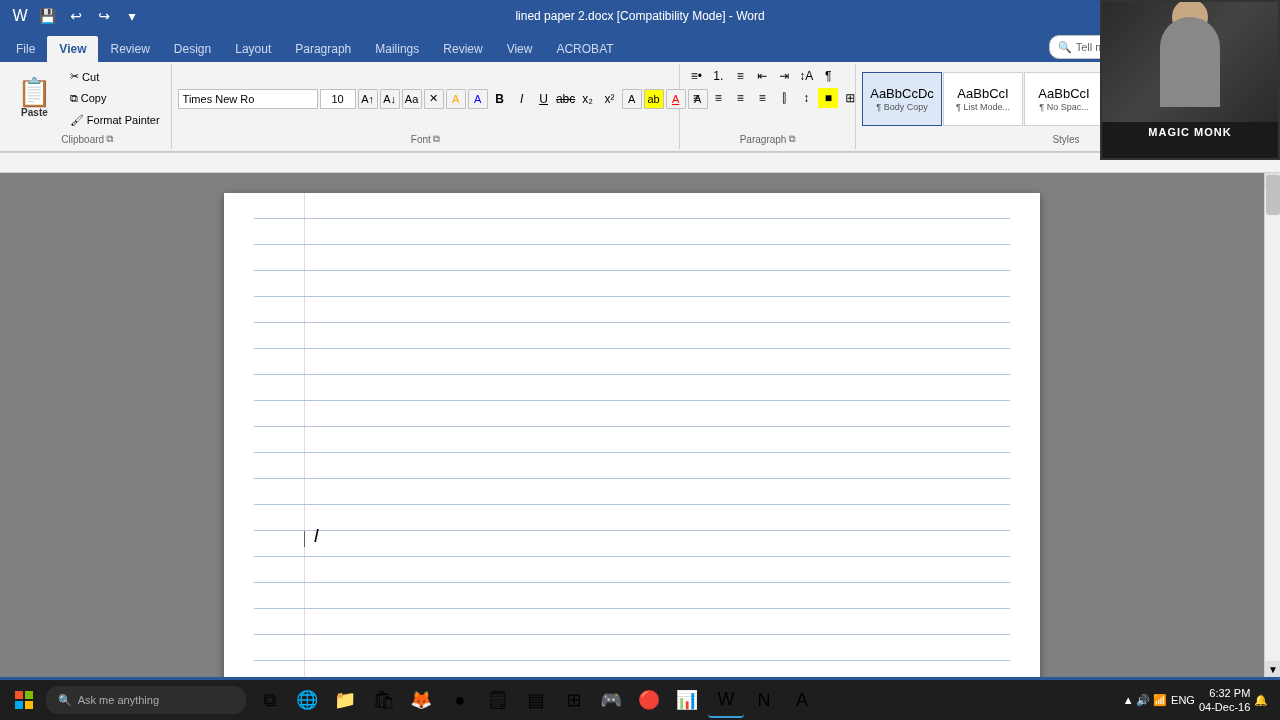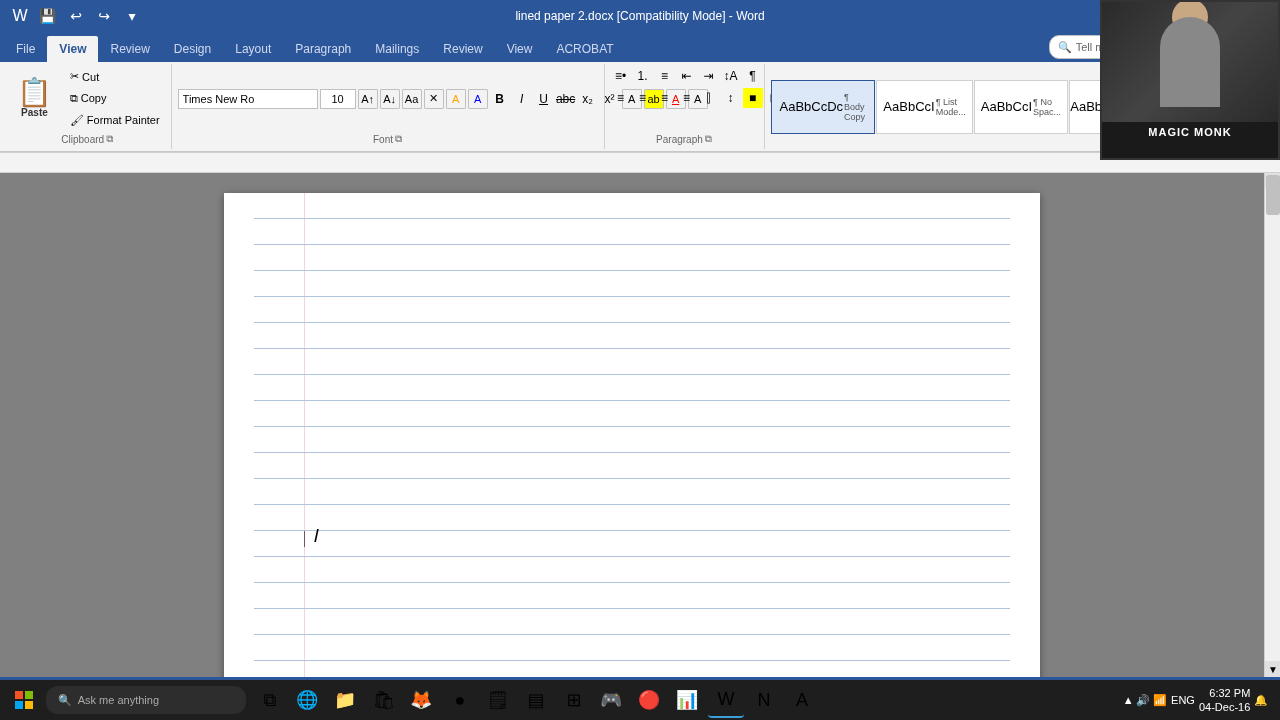--- a/index.html
+++ b/index.html
@@ -411,21 +411,21 @@
       gap: 1px;
       overflow: hidden;
     }
 
     .style-box {
       border: 1px solid #d0d0d0;
       padding: 3px 8px;
       min-width: 80px;
       height: 54px;
       display: flex;
-      flex-direction: row;
+      flex-direction: column;
       justify-content: center;
       align-items: center;
       cursor: pointer;
       background: white;
       gap: 1px;
     }
     .style-box:first-child { background: #dce8f8; border-color: #2b579a; }
     .style-box .preview { font-size: 13px; }
     .style-box .name { font-size: 9px; color: #555; }
   </style>
@@ -592,20 +592,23 @@
             <span class="preview">AaBbCcI</span>
             <span class="name">¶ Table Pa...</span>
           </div>
         </div>
         <div style="display:flex;flex-direction:column;justify-content:space-between;height:100%;">
           <button class="fmt-btn">▲</button>
           <button class="fmt-btn">▼</button>
           <button class="fmt-btn">⊞</button>
         </div>
       </div>
+      <div class="group-label">
+        <span>Styles</span>
+      </div>
     </div>
 
   </div>
 </div>
 
 <div id="ruler" style="background:#f3f3f3;height:20px;border-bottom:1px solid #d0d0d0;display:flex;align-items:center;">
 </div>
 
 <div class="main-area">
 

